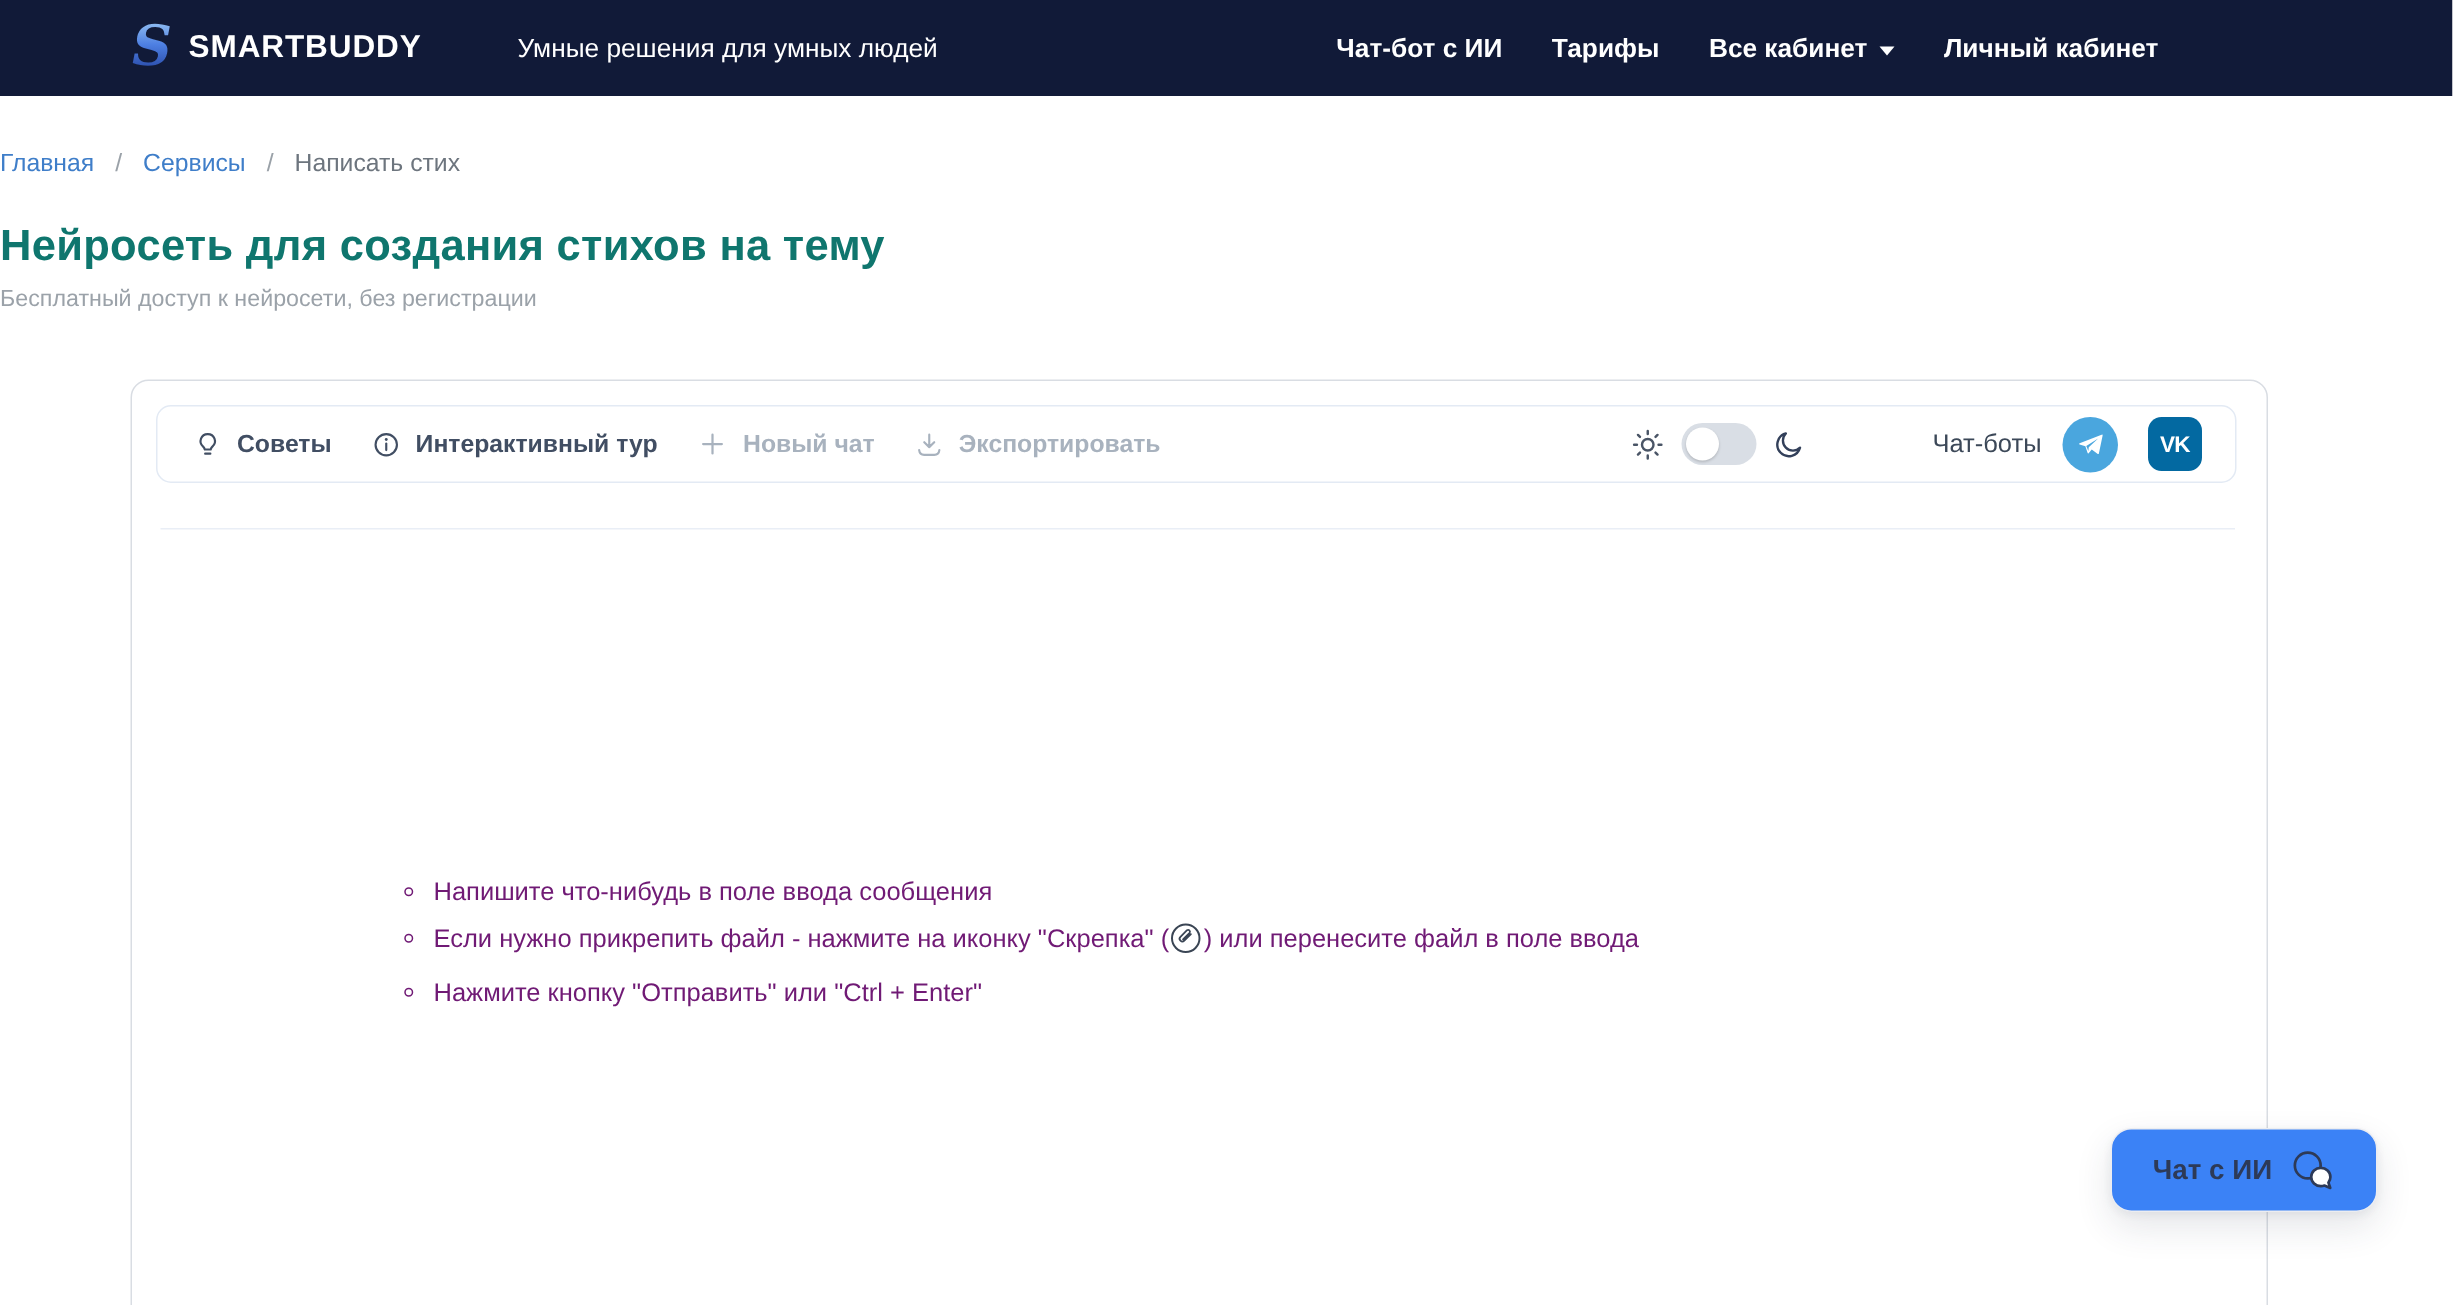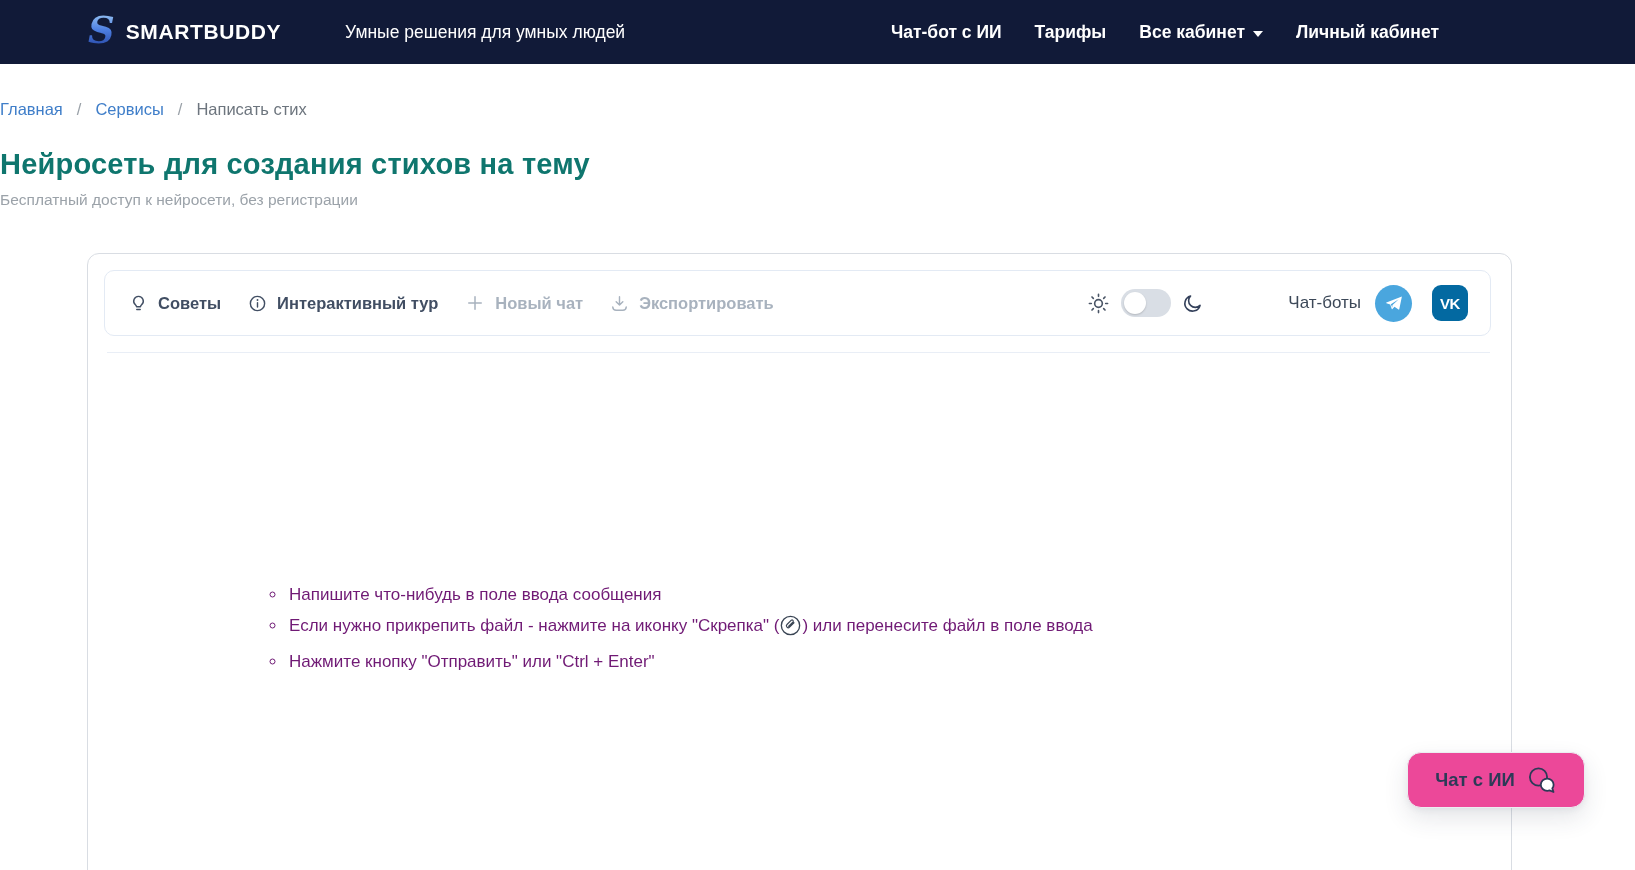--- a/index.html
+++ b/index.html
@@ -60,21 +60,21 @@
     position: absolute;
     left: 87px; top: 253px;
     width: 1425px; height: 660px;
     background: #fff;
     border: 1px solid #d9dde3;
     border-radius: 12px;
   }
   .toolbar {
     position: absolute;
     left: 16px; right: 20px; top: 16px;
-    height: 66px;
+    height: 52px;
     border: 1px solid #e3eaf4;
     border-radius: 10px;
     display: flex;
     align-items: center;
     padding: 0 22px 0 24px;
   }
   .tool-group { display: flex; align-items: center; gap: 27px; }
   .tool-item {
     display: flex; align-items: center; gap: 10px;
     font-size: 16.5px; font-weight: 600; color: #414e63;
@@ -122,21 +122,21 @@
     color: #701a75;
   }
   .hints-list li { padding-left: 2px; }
   .clip-icon-wrap { display: inline-block; vertical-align: -5px; margin: 0 1px; }
 
   
   .chat-fab {
     position: absolute;
     left: 1407px; top: 752px;
     width: 178px; height: 56px;
-    background: #ec4899;
+    background: #3b82f6;
     border: 1px solid #ecedf1;
     border-radius: 14px;
     box-shadow: 0 10px 24px rgba(40,50,70,.12), 0 2px 6px rgba(40,50,70,.06);
     display: flex; align-items: center; justify-content: center; gap: 12px;
     cursor: pointer;
     z-index: 10;
   }
   .chat-fab-label { font-size: 18.5px; font-weight: 700; color: #2d3a57; }
 </style>
 </head>

